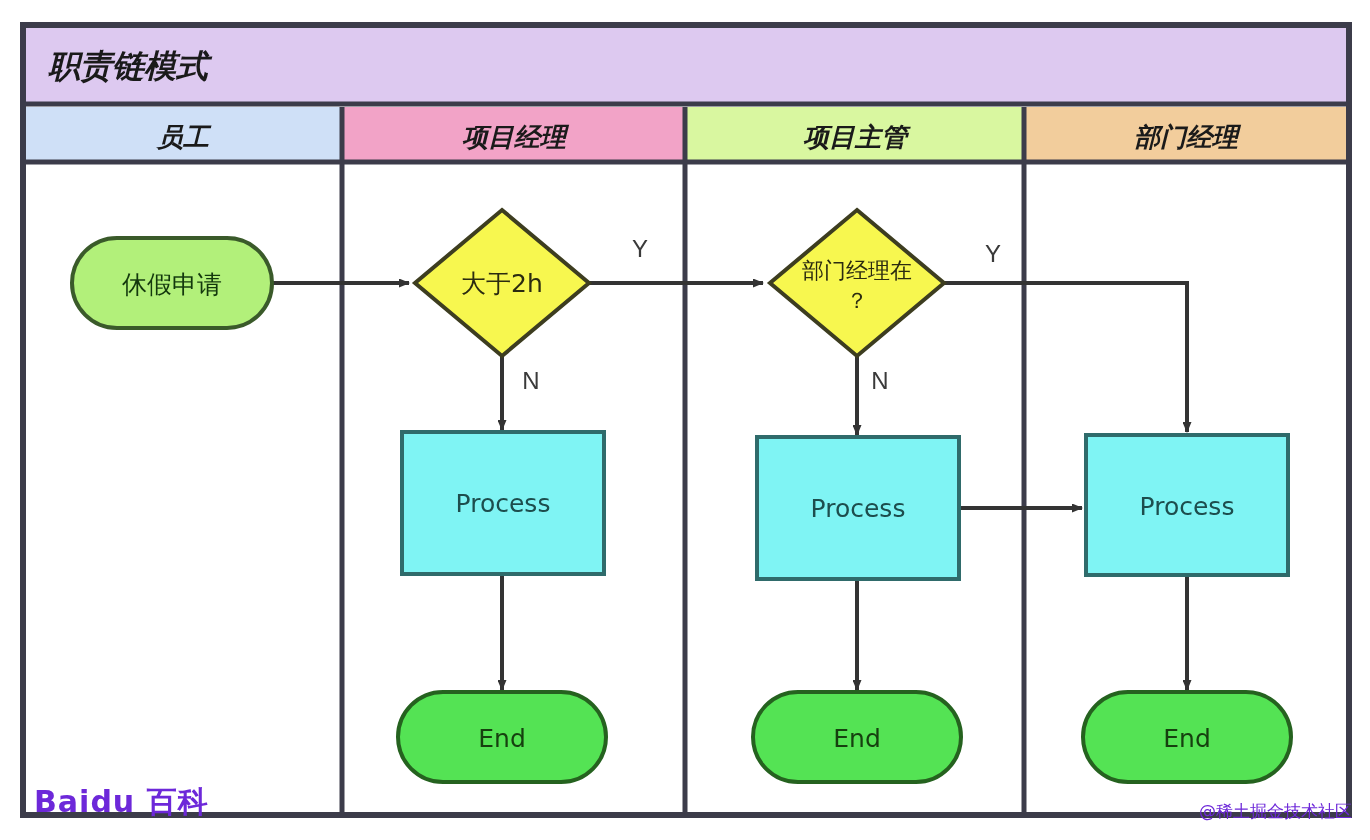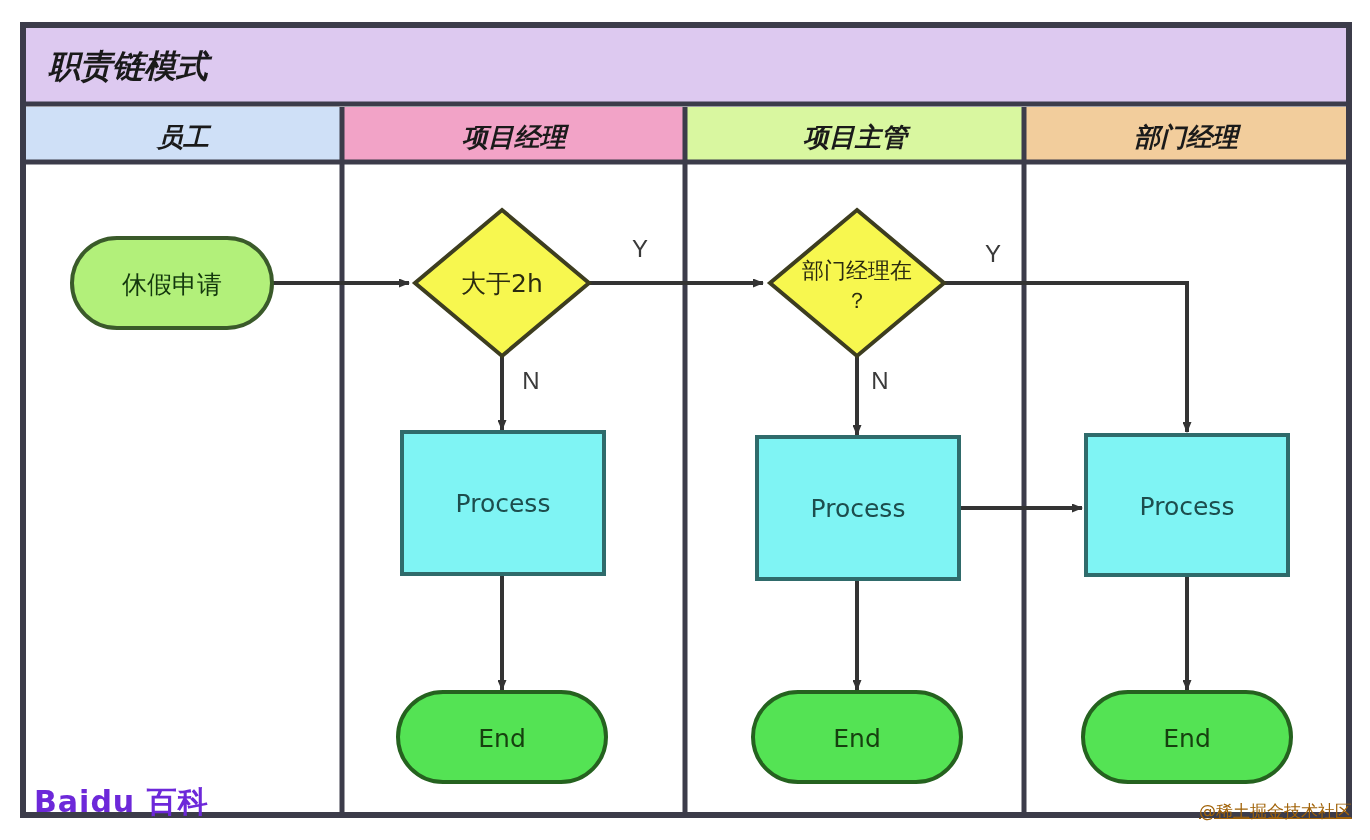--- a/index.html
+++ b/index.html
@@ -45,22 +45,21 @@
     top: 782px;
     font-size: 30px;
     font-weight: bold;
     color: #6d28d9;
     letter-spacing: 1px;
   }
   #wm-juejin {
     right: 18px;
     top: 800px;
     font-size: 17px;
-    color: #a16207;
-    text-decoration: underline;
+    color: #6d28d9;
   }
 </style>
 </head>
 <body>
 
 <div id="canvas">
 
   <svg id="diagram-svg" viewBox="0 0 1370 840">
     <defs>
       <marker id="arrowhead" markerWidth="11" markerHeight="9" refX="10" refY="4.5" orient="auto" markerUnits="userSpaceOnUse">

